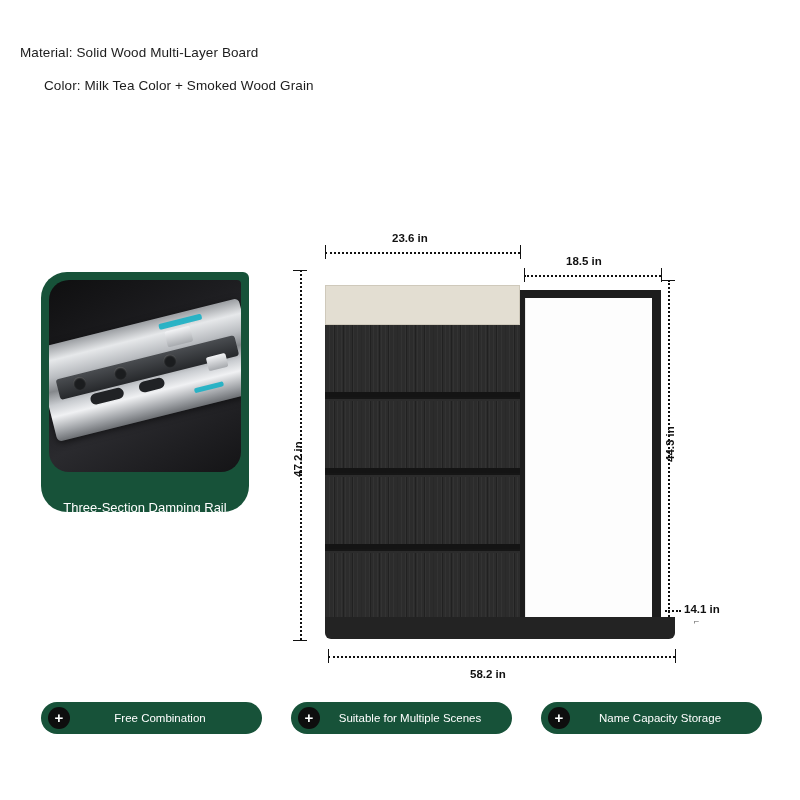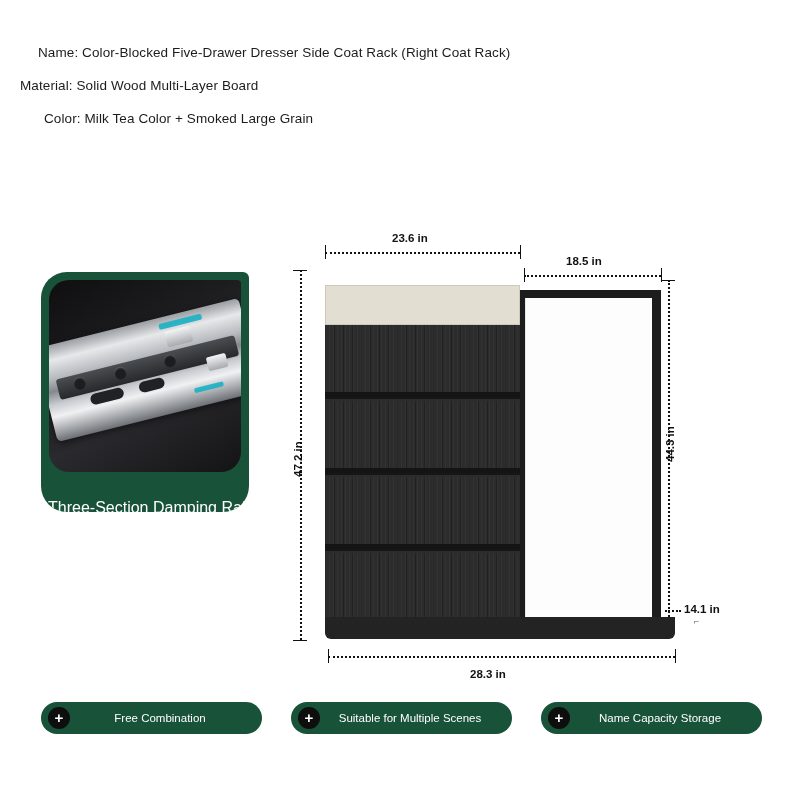--- a/index.html
+++ b/index.html
@@ -106,23 +106,23 @@
     border-radius: 2px;
     opacity: 0.9;
   }
   .rail-caption {
     position: absolute;
     left: 0;
     bottom: 0;
     width: 208px;
     height: 24px;
     line-height: 40px;
-    text-align: right;
+    text-align: center;
     color: #ffffff;
-    font-size: 16px;
+    font-size: 13px;
   }
 
   
   .diagram {
     position: absolute;
     left: 270px;
     top: 222px;
     width: 510px;
     height: 470px;
   }
@@ -284,23 +284,22 @@
   .tiny-mark {
     position: absolute;
     font-size: 9px;
     color: #555;
   }
 </style>
 </head>
 <body>
 
 <div class="spec-list">
-  <div class="spec-line l1">Name: Color-Blocked Five-Drawer Dresser Side Coat Rack (Right Coat Rack)</div>
   <div class="spec-line l2">Material: Solid Wood Multi-Layer Board</div>
-  <div class="spec-line l4">Color: Milk Tea Color + Smoked Large Grain</div>
+  <div class="spec-line l4">Color: Milk Tea Color + Smoked Wood Grain</div>
 </div>
 
 <div class="rail-card">
   <div class="rail-photo">
     <div class="rail-body">
       <div class="rail-groove"></div>
       <div class="rail-hole" style="left:14%;"></div>
       <div class="rail-hole" style="left:34%;"></div>
       <div class="rail-hole" style="left:58%;"></div>
       <div class="rail-slot" style="left:20%; width:34px;"></div>
@@ -336,21 +335,21 @@
   <div class="cap-h" style="left:391px; top:398px; width:14px;"></div>
   <div class="dim-label vert" style="left:394px; top:240px;">44.3 in</div>
 
   <div class="dim-h" style="left:395px; top:388px; width:16px;"></div>
   <div class="dim-label" style="left:414px; top:381px;">14.1 in</div>
   <div class="tiny-mark" style="left:424px; top:394px;">⌐</div>
 
   <div class="dim-h" style="left:58px; top:434px; width:347px;"></div>
   <div class="cap-v" style="left:58px;  top:427px; height:14px;"></div>
   <div class="cap-v" style="left:405px; top:427px; height:14px;"></div>
-  <div class="dim-label" style="left:200px; top:446px;">28.3 in</div>
+  <div class="dim-label" style="left:200px; top:446px;">58.2 in</div>
 
   <div class="rack-panel"></div>
   <div class="rack-post-left"></div>
   <div class="rack-post-right"></div>
   <div class="rack-top-bar"></div>
 
   <div class="dresser-top"></div>
   <div class="dresser-body">
     <div class="drawer wood" style="top:0px;"></div>
     <div class="drawer wood" style="top:76px;"></div>

